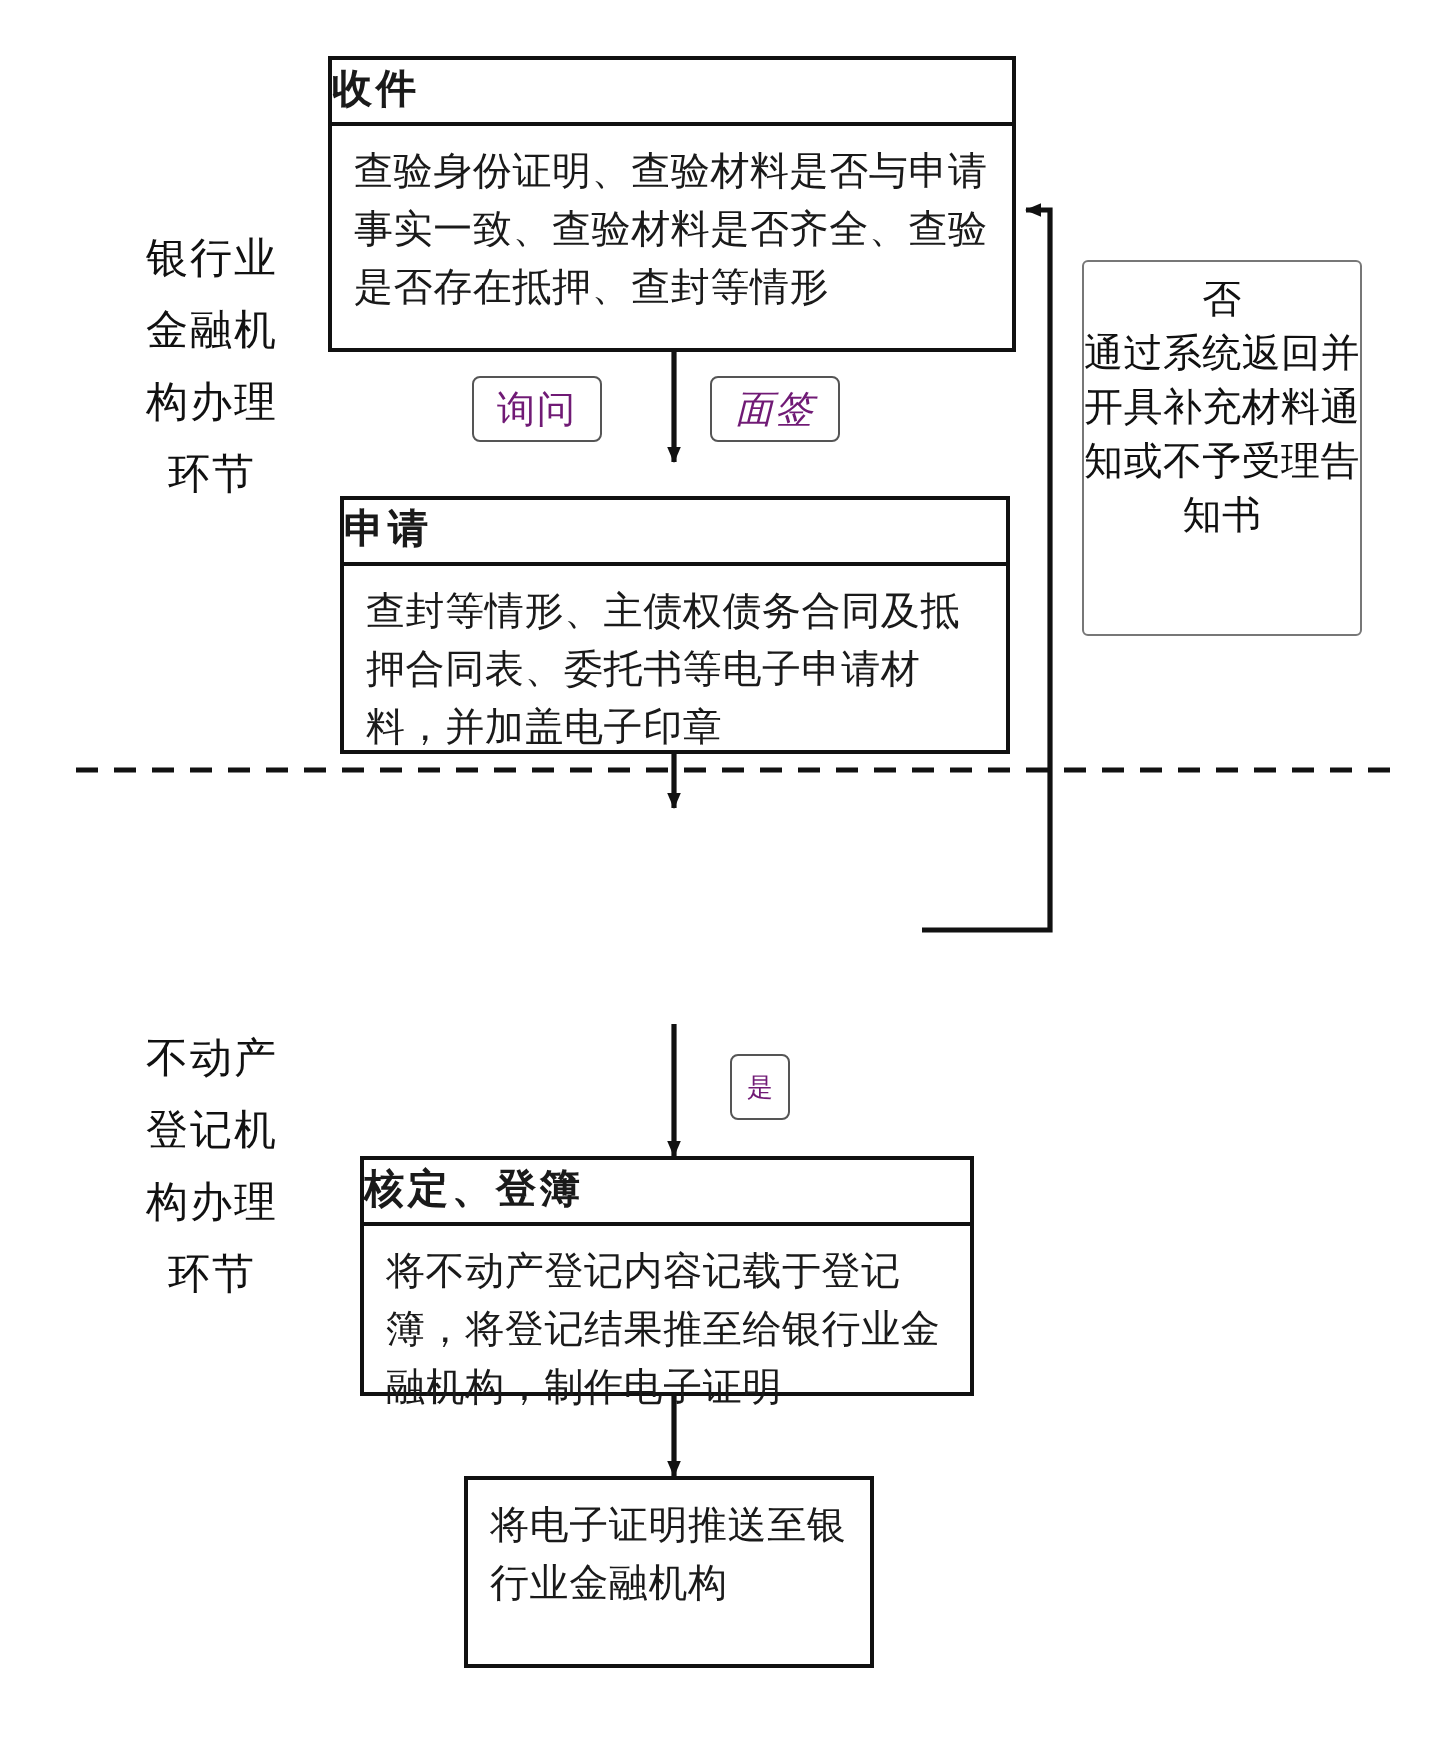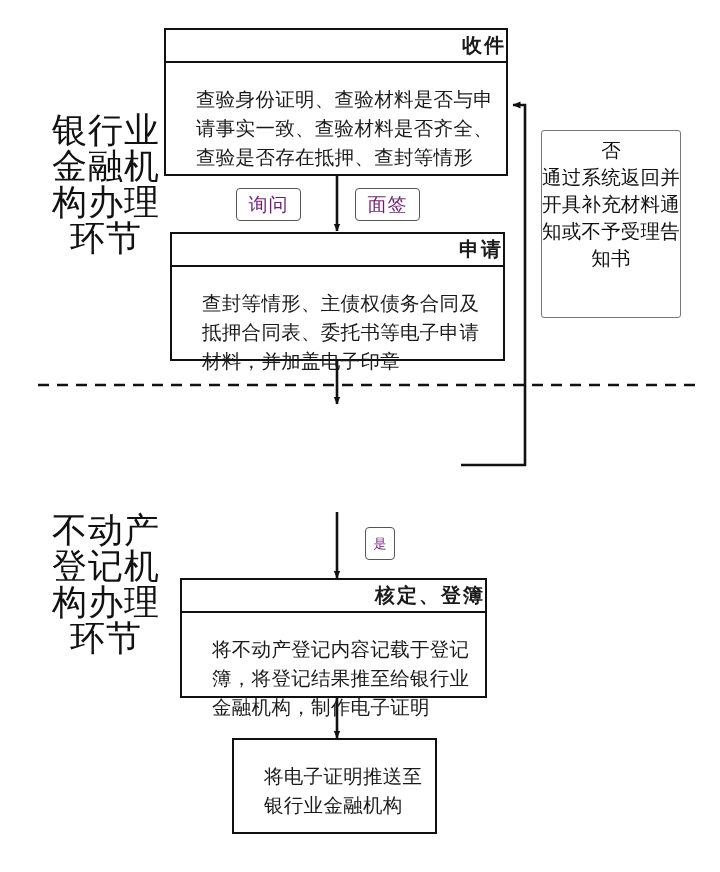--- a/index.html
+++ b/index.html
@@ -26,51 +26,50 @@
     left: 0; top: 0;
     width: 720px;
     height: 872px;
     pointer-events: none;
   }
 
   
   .side-label {
     position: absolute;
     text-align: center;
-    font-size: 35px;
+    font-size: 21px;
     line-height: 36px;
     letter-spacing: 1px;
     font-weight: 400;
     color: #111;
     white-space: pre-line;
   }
 
   
   .node {
     position: absolute;
     border: 2.5px solid #111;
     background: #fff;
     box-sizing: border-box;
   }
   .node-title {
     border-bottom: 2.5px solid #111;
-    text-align: right;
+    text-align: left;
     font-weight: bold;
     font-size: 20px;
     line-height: 26px;
     padding: 2px 0 3px 0;
     letter-spacing: 2px;
   }
   .node-body {
     font-size: 19.5px;
     line-height: 29px;
-    padding: 22px 9px 6px 11px;
+    padding: 9px 9px 6px 11px;
     letter-spacing: 0.3px;
     text-align: left;
-    margin-left: 19px;
   }
 
   
   .tag {
     position: absolute;
     border: 1.6px solid #555;
     border-radius: 4px;
     background: #fff;
     display: flex;
     align-items: center;
@@ -138,25 +137,25 @@
 
   <div class="node" style="left:164px; top:28px; width:344px; height:148px;">
     <div class="node-title">收件</div>
     <div class="node-body">查验身份证明、查验材料是否与申请事实一致、查验材料是否齐全、查验是否存在抵押、查封等情形</div>
   </div>
 
   <div class="tag" style="left:236px; top:188px; width:65px; height:33px;">
     <span>询问</span>
   </div>
 
-  <div class="tag" style="left:355px; top:188px; width:65px; height:33px;">
+  <div class="tag" style="left:355px; top:188px; width:65px; height:33px;font-style:italic;">
     <span>面签</span>
   </div>
 
-  <div class="node" style="left:170px; top:232px; width:335px; height:129px;">
+  <div class="node" style="left:170px; top:248px; width:335px; height:129px;">
     <div class="node-title">申请</div>
     <div class="node-body">查封等情形、主债权债务合同及抵押合同表、委托书等电子申请材料，并加盖电子印章</div>
   </div>
 
   <div class="note" style="left:541px; top:130px; width:140px; height:188px;">否
 通过系统返回并开具补充材料通知或不予受理告知书</div>
 
 
   <div class="tag small" style="left:365px; top:527px; width:30px; height:33px;">
     <span>是</span>

